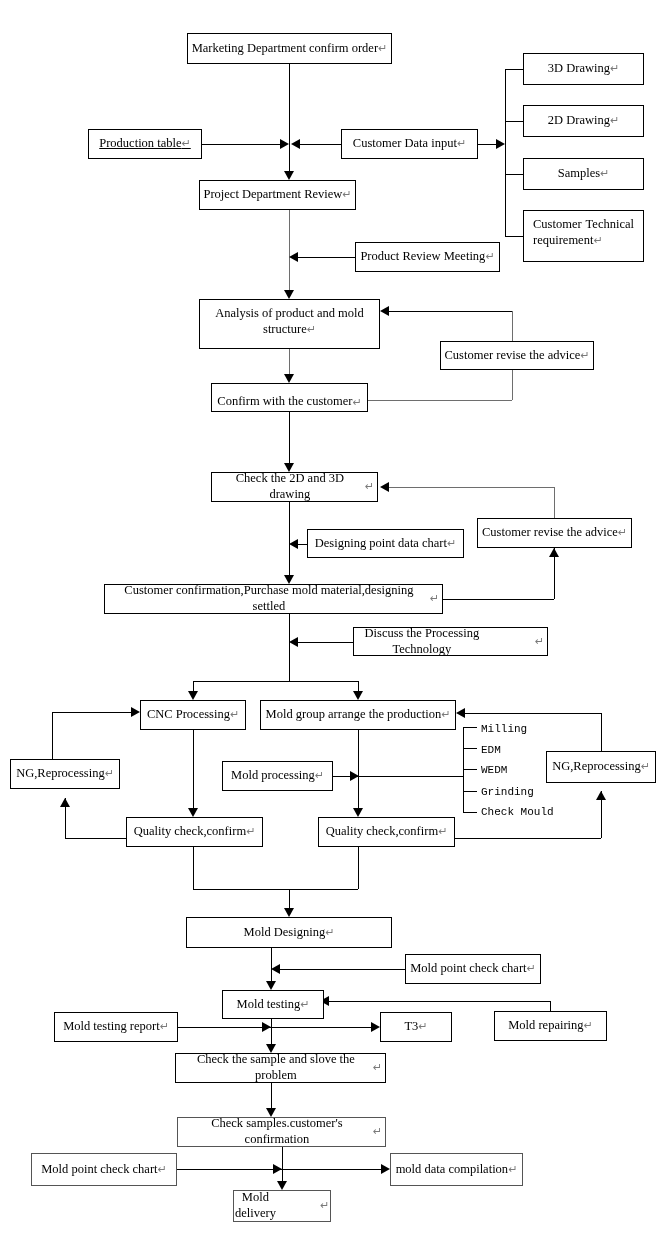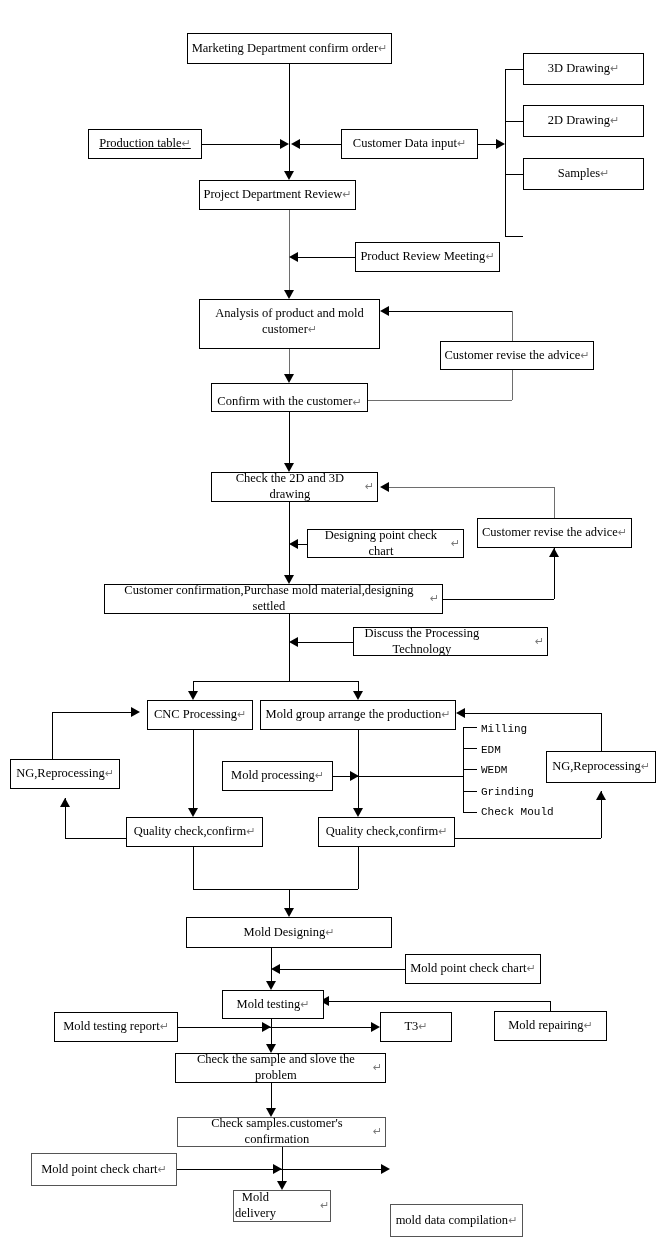--- a/index.html
+++ b/index.html
@@ -95,72 +95,76 @@
   <div class="node" style="left:523px;top:105px;width:121px;height:32px;">
     <span>2D Drawing</span>
       <span class="pil">↵</span>
   </div>
 
   <div class="node" style="left:523px;top:158px;width:121px;height:32px;">
     <span>Samples</span>
       <span class="pil">↵</span>
   </div>
 
+  <div class="node two-line just" style="left:523px;top:210px;width:121px;height:52px;">
+    <span class="ln ln1">Customer   Technical</span>
+    <span class="ln ln2"><span>requirement</span><span class="pil">↵</span></span>
+  </div>
 
   <div class="node" style="left:199px;top:180px;width:157px;height:30px;">
     <span>Project Department Review</span>
       <span class="pil">↵</span>
   </div>
 
   <div class="node" style="left:355px;top:242px;width:145px;height:30px;">
     <span>Product Review Meeting</span>
       <span class="pil">↵</span>
   </div>
 
   <div class="node two-line" style="left:199px;top:299px;width:181px;height:50px;">
     <span class="ln">Analysis of product and mold</span>
-    <span class="ln"><span>customer</span><span class="pil">↵</span></span>
+    <span class="ln"><span>structure</span><span class="pil">↵</span></span>
   </div>
 
   <div class="node" style="left:440px;top:341px;width:154px;height:29px;">
     <span>Customer revise the advice</span>
       <span class="pil">↵</span>
   </div>
 
   <div class="node" style="left:211px;top:383px;width:157px;height:29px;align-items:flex-end;">
     <span>Confirm with the customer</span>
       <span class="pil">↵</span>
   </div>
 
   <div class="node" style="left:211px;top:472px;width:167px;height:30px;">
     <span>Check the 2D and 3D drawing</span>
       <span class="pil">↵</span>
   </div>
 
   <div class="node" style="left:307px;top:529px;width:157px;height:29px;">
-    <span>Designing point check chart</span>
+    <span>Designing point data chart</span>
       <span class="pil">↵</span>
   </div>
 
   <div class="node" style="left:477px;top:518px;width:155px;height:30px;">
     <span>Customer revise the advice</span>
       <span class="pil">↵</span>
   </div>
 
   <div class="node" style="left:104px;top:584px;width:339px;height:30px;">
     <span>Customer confirmation,Purchase mold material,designing settled</span>
       <span class="pil">↵</span>
   </div>
 
   <div class="node" style="left:353px;top:627px;width:195px;height:29px;gap:48px;">
     <span>Discuss the Processing Technology</span>
       <span class="pil">↵</span>
   </div>
 
-  <div class="node" style="left:140px;top:700px;width:106px;height:30px;margin-left:7px;">
+  <div class="node" style="left:140px;top:700px;width:106px;height:30px;">
     <span>CNC Processing</span>
       <span class="pil">↵</span>
   </div>
 
   <div class="node" style="left:260px;top:700px;width:196px;height:30px;">
     <span>Mold group arrange the production</span>
       <span class="pil">↵</span>
   </div>
 
   <div class="node" style="left:10px;top:759px;width:110px;height:30px;">
@@ -226,21 +230,21 @@
   <div class="node" style="left:177px;top:1117px;width:209px;height:30px;border-color:#555;">
     <span>Check samples.customer's confirmation</span>
       <span class="pil">↵</span>
   </div>
 
   <div class="node" style="left:31px;top:1153px;width:146px;height:33px;border-color:#555;">
     <span>Mold point check chart</span>
       <span class="pil">↵</span>
   </div>
 
-  <div class="node" style="left:390px;top:1204px;width:133px;height:33px;border-color:#555;">
+  <div class="node" style="left:390px;top:1153px;width:133px;height:33px;border-color:#555;">
     <span>mold data compilation</span>
       <span class="pil">↵</span>
   </div>
 
   <div class="node" style="left:233px;top:1190px;width:98px;height:32px;border-color:#555;gap:44px;">
     <span>Mold delivery</span>
       <span class="pil">↵</span>
   </div>
 
   <div class="mono" style="left:481px;top:723px;">

